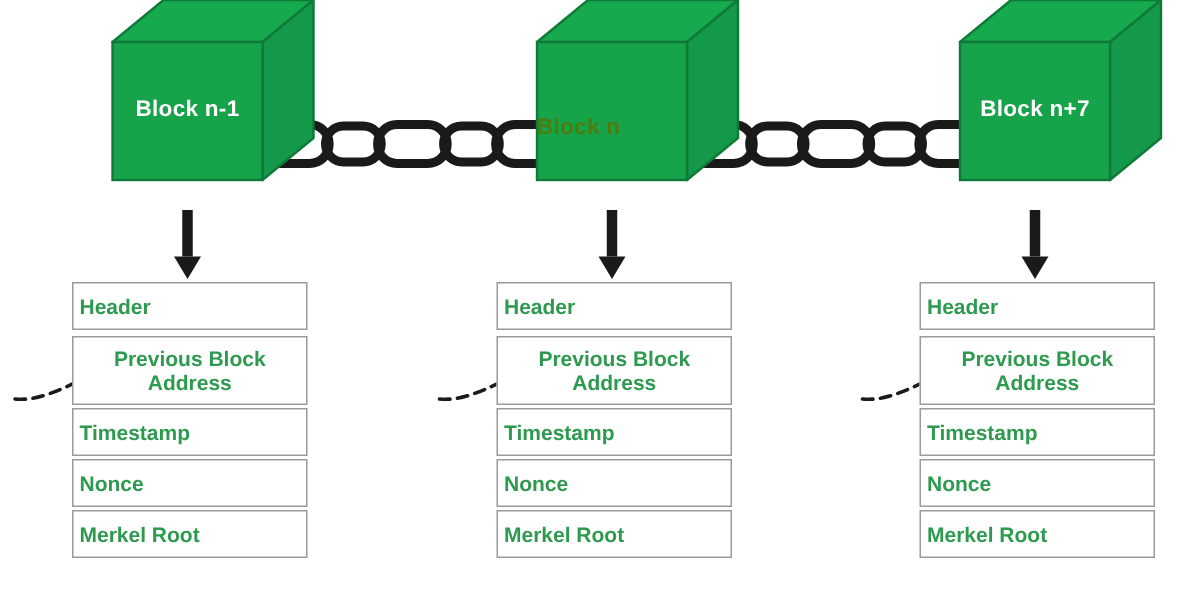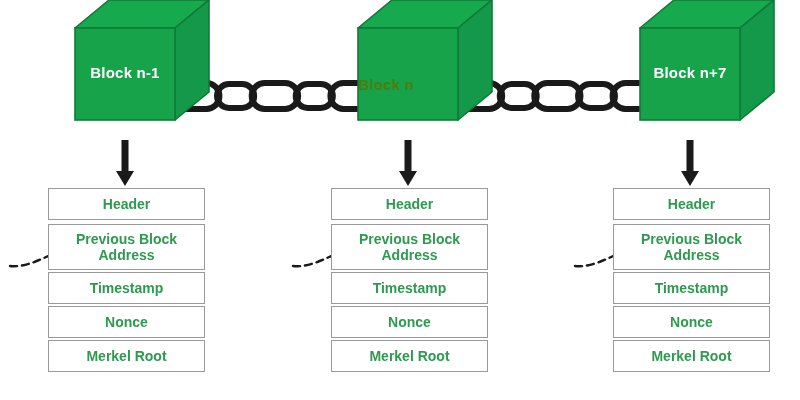--- a/index.html
+++ b/index.html
@@ -39,21 +39,20 @@
     letter-spacing: 0.2px;
     pointer-events: none;
   }
   .field-box {
     position: absolute;
     box-sizing: border-box;
     border: 1px solid #9a9a9a;
     background: #ffffff;
     display: flex;
     align-items: center;
-    justify-content: center;
     text-align: center;
     color: #2e9a4f;
     font-weight: bold;
     font-size: 14px;
     line-height: 1.15;
     font-family: "Liberation Sans", sans-serif;
   }
   .field-box span {
     display: block;
     padding: 0 4px;

